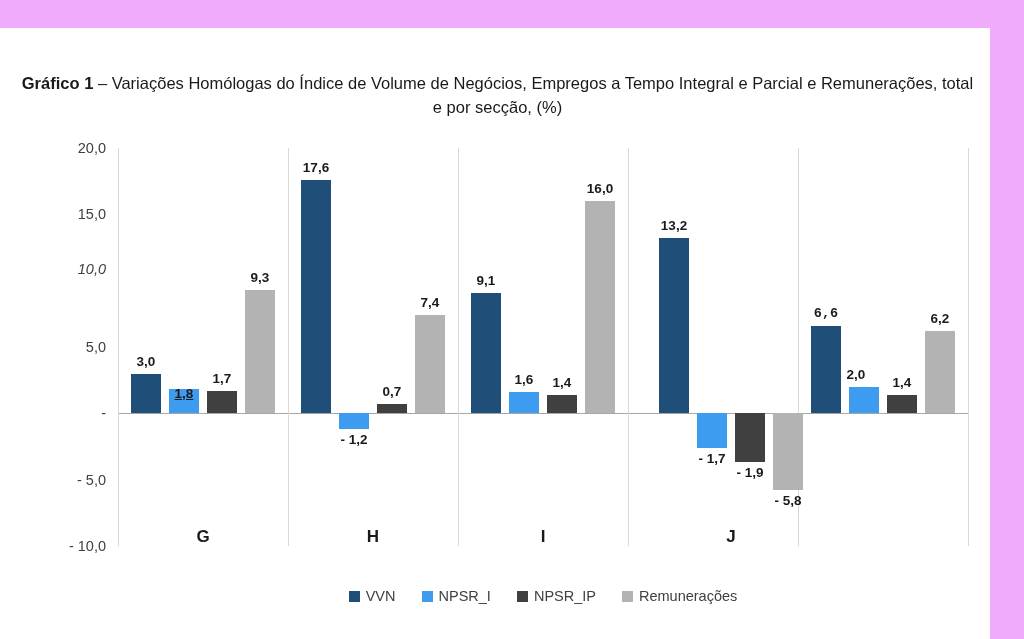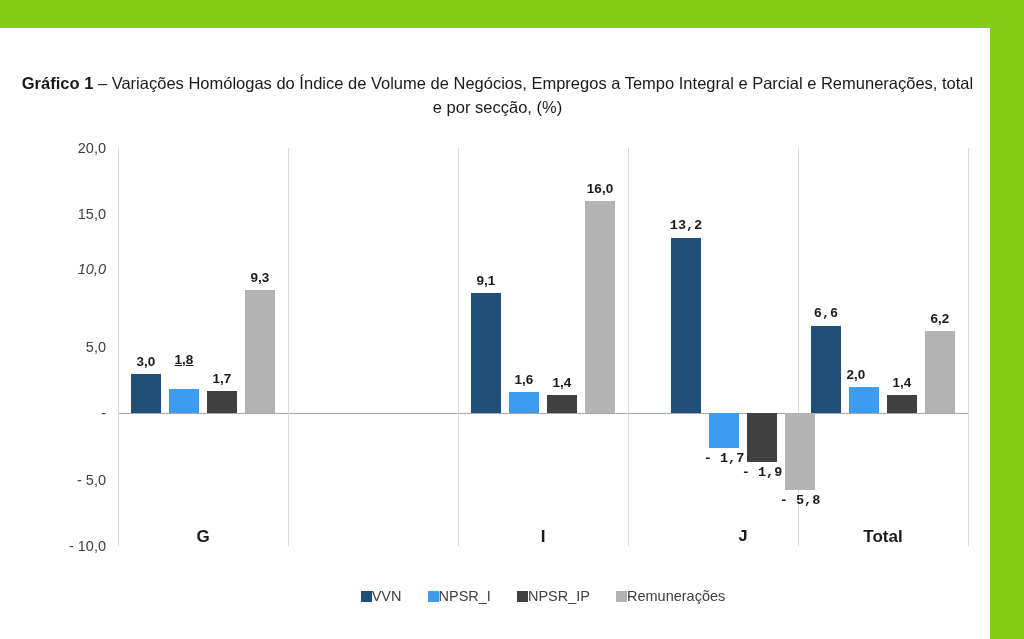--- a/index.html
+++ b/index.html
@@ -10,21 +10,21 @@
     width: 1024px;
     height: 639px;
     background: #f2f2f2;
     font-family: "Liberation Sans", sans-serif;
     overflow: hidden;
   }
   #page {
     position: relative;
     width: 1024px;
     height: 639px;
-    background: #84cc16;
+    background: #f0abfc;
   }
   .white-sheet {
     position: absolute;
     left: 0;
     top: 28px;
     width: 990px;
     height: 611px;
     background: #ffffff;
   }
   .chart-title {
@@ -104,20 +104,21 @@
     top: 588px;
     width: 850px;
     display: flex;
     justify-content: center;
     align-items: center;
     gap: 26px;
   }
   .legend-item {
     display: flex;
     align-items: center;
+    gap: 6px;
     font-size: 14.5px;
     color: #404040;
   }
   .legend-swatch {
     width: 11px;
     height: 11px;
     display: inline-block;
   }
 </style>
 </head>
@@ -142,59 +143,69 @@
       <div class="cat-sep" style="left: 0px; top: 0px; height: 398px;"></div>
       <div class="cat-sep" style="left: 170px; top: 0px; height: 398px;"></div>
       <div class="cat-sep" style="left: 340px; top: 0px; height: 398px;"></div>
       <div class="cat-sep" style="left: 510px; top: 0px; height: 398px;"></div>
       <div class="cat-sep" style="left: 680px; top: 0px; height: 398px;"></div>
       <div class="cat-sep" style="left: 850px; top: 0px; height: 398px;"></div>
       <div class="group" style="left: 0px; width: 170px;">
         <div class="bar" style="left: 13px; top: 225.533px; height: 39.8px; background: rgb(31, 78, 121);"></div>
         <div class="bar-value" style="left: -4px; top: 205.533px;">3,0</div>
         <div class="bar" style="left: 51px; top: 241.453px; height: 23.88px; background: rgb(61, 155, 240);"></div>
-        <div class="bar-value" style="left: 34px; top: 204px; text-decoration: underline;">1,8</div>
+        <div class="bar-value" style="left: 34px; top: 238px; text-decoration: underline;">1,8</div>
         <div class="bar" style="left: 89px; top: 242.78px; height: 22.5533px; background: rgb(64, 64, 64);"></div>
         <div class="bar-value" style="left: 72px; top: 222.78px;">1,7</div>
         <div class="bar" style="left: 127px; top: 141.953px; height: 123.38px; background: rgb(179, 179, 179);"></div>
         <div class="bar-value" style="left: 110px; top: 121.953px;">9,3</div>
         <div class="cat-label" style="left: 5px; top: 379.427px;">G</div>
+      </div>
+      <div class="group" style="left: 170px; width: 170px;">
+        <div class="bar" style="left: 13px; top: 31.84px; height: 233.493px; background: rgb(31, 78, 121);"></div>
+        <div class="bar-value" style="left: -4px; top: 11.84px;">17,6</div>
+        <div class="bar" style="left: 51px; top: 265.333px; height: 15.92px; background: rgb(61, 155, 240);"></div>
+        <div class="bar-value" style="left: 34px; top: 284.253px;">- 1,2</div>
+        <div class="bar" style="left: 89px; top: 256.047px; height: 9.28667px; background: rgb(64, 64, 64);"></div>
+        <div class="bar-value" style="left: 72px; top: 236.047px;">0,7</div>
+        <div class="bar" style="left: 127px; top: 167.16px; height: 98.1733px; background: rgb(179, 179, 179);"></div>
+        <div class="bar-value" style="left: 110px; top: 147.16px;">7,4</div>
+        <div class="cat-label" style="left: 5px; top: 379.427px;">H</div>
       </div>
       <div class="group" style="left: 340px; width: 170px;">
         <div class="bar" style="left: 13px; top: 144.607px; height: 120.727px; background: rgb(31, 78, 121);"></div>
         <div class="bar-value" style="left: -4px; top: 124.607px;">9,1</div>
         <div class="bar" style="left: 51px; top: 244.107px; height: 21.2267px; background: rgb(61, 155, 240);"></div>
         <div class="bar-value" style="left: 34px; top: 224.107px;">1,6</div>
         <div class="bar" style="left: 89px; top: 246.76px; height: 18.5733px; background: rgb(64, 64, 64);"></div>
         <div class="bar-value" style="left: 72px; top: 226.76px;">1,4</div>
         <div class="bar" style="left: 127px; top: 53.0667px; height: 212.267px; background: rgb(179, 179, 179);"></div>
         <div class="bar-value" style="left: 110px; top: 33.0667px;">16,0</div>
         <div class="cat-label" style="left: 5px; top: 379.427px;">I</div>
       </div>
-      <div class="group" style="left: 540px; width: 170px; font-family: Liberation Mono, monospace;">
+      <div class="group" style="left: 528px; width: 170px;">
         <div class="bar" style="left: 13px; top: 90.2133px; height: 175.12px; background: rgb(31, 78, 121);"></div>
         <div class="bar-value" style="left: -4px; top: 70.2133px;">13,2</div>
         <div class="bar" style="left: 51px; top: 265.333px; height: 34.4933px; background: rgb(61, 155, 240);"></div>
         <div class="bar-value" style="left: 34px; top: 302.827px;">- 1,7</div>
         <div class="bar" style="left: 89px; top: 265.333px; height: 49.0867px; background: rgb(64, 64, 64);"></div>
         <div class="bar-value" style="left: 72px; top: 317.42px;">- 1,9</div>
         <div class="bar" style="left: 127px; top: 265.333px; height: 76.9467px; background: rgb(179, 179, 179);"></div>
         <div class="bar-value" style="left: 110px; top: 345.28px;">- 5,8</div>
         <div class="cat-label" style="left: 5px; top: 379.427px;">J</div>
       </div>
       <div class="group" style="left: 680px; width: 170px;">
         <div class="bar" style="left: 13px; top: 177.773px; height: 87.56px; background: rgb(31, 78, 121);"></div>
         <div class="bar-value" style="left: -4px; top: 157.773px; font-family: Liberation Mono, monospace;">6,6</div>
         <div class="bar" style="left: 51px; top: 238.8px; height: 26.5333px; background: rgb(61, 155, 240);"></div>
         <div class="bar-value" style="left: 26px; top: 218.8px;">2,0</div>
         <div class="bar" style="left: 89px; top: 246.76px; height: 18.5733px; background: rgb(64, 64, 64);"></div>
         <div class="bar-value" style="left: 72px; top: 226.76px;">1,4</div>
         <div class="bar" style="left: 127px; top: 183.08px; height: 82.2533px; background: rgb(179, 179, 179);"></div>
         <div class="bar-value" style="left: 110px; top: 163.08px;">6,2</div>
-        <div class="cat-label" style="left: 5px; top: 379.427px;">Total</div>
       </div>
     </div>
 
   <div id="legend">
       <div class="legend-item">
         <span class="legend-swatch" style="background: rgb(31, 78, 121);"></span>
         <span>VVN</span>
       </div>
       <div class="legend-item">
         <span class="legend-swatch" style="background: rgb(61, 155, 240);"></span>

